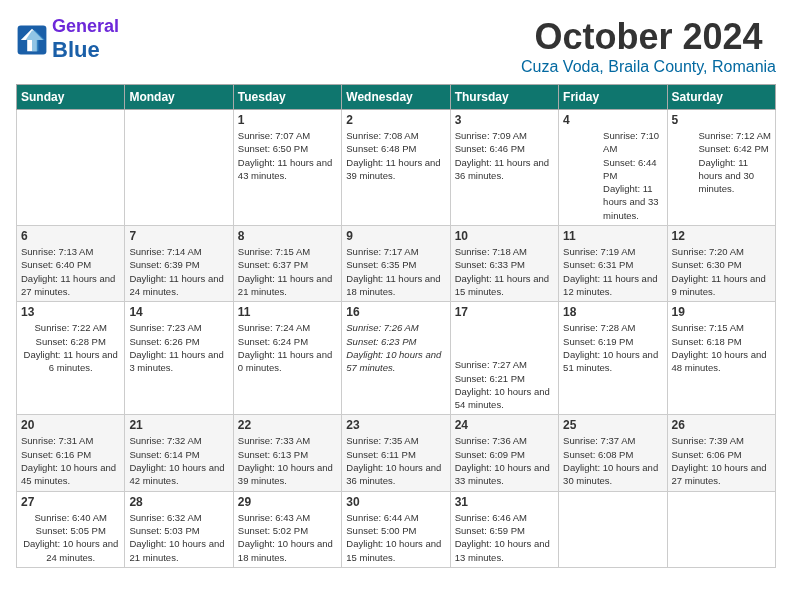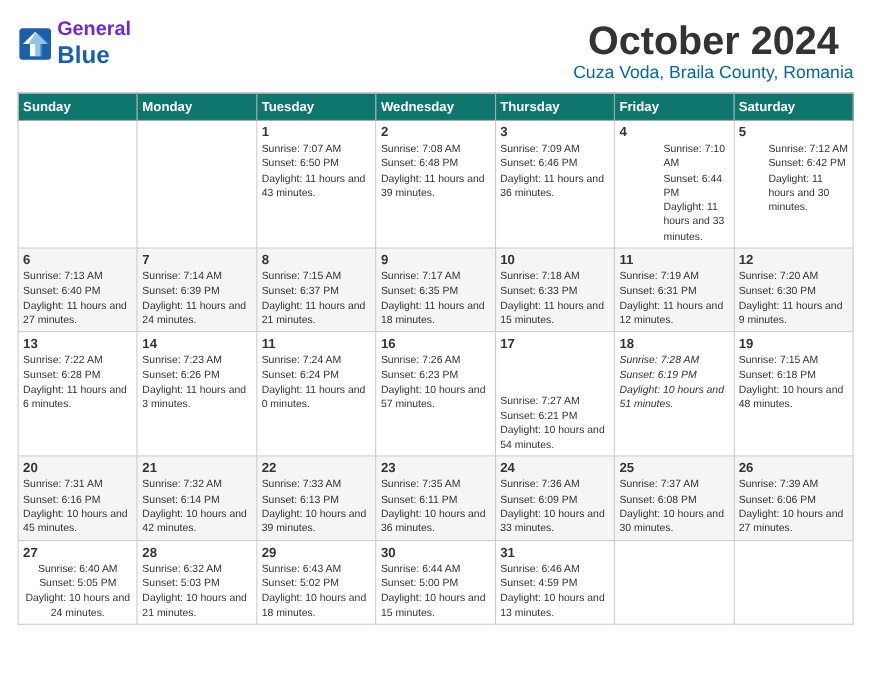--- a/index.html
+++ b/index.html
@@ -160,51 +160,51 @@
         <td>
           <span class="day-num">12</span>
           <div class="day-info" style="white-space: pre-line;">Sunrise: 7:20 AM
 Sunset: 6:30 PM
 Daylight: 11 hours and 9 minutes.</div>
         </td>
       </tr>
       <tr>
         <td>
           <span class="day-num">13</span>
-          <div class="day-info" style="white-space: pre-line;">Sunrise: 7:22 AM
+          <div class="day-info" style="white-space: pre-line; text-align: center;">Sunrise: 7:22 AM
 Sunset: 6:28 PM
 Daylight: 11 hours and 6 minutes.</div>
         </td>
         <td>
           <span class="day-num">14</span>
           <div class="day-info" style="white-space: pre-line;">Sunrise: 7:23 AM
 Sunset: 6:26 PM
 Daylight: 11 hours and 3 minutes.</div>
         </td>
         <td>
           <span class="day-num">11</span>
           <div class="day-info" style="white-space: pre-line;">Sunrise: 7:24 AM
 Sunset: 6:24 PM
 Daylight: 11 hours and 0 minutes.</div>
         </td>
         <td>
           <span class="day-num">16</span>
-          <div class="day-info" style="white-space: pre-line;">Sunrise: 7:26 AM
+          <div class="day-info" style="white-space: pre-line; font-style: italic;">Sunrise: 7:26 AM
 Sunset: 6:23 PM
 Daylight: 10 hours and 57 minutes.</div>
         </td>
         <td>
           <span class="day-num">17</span>
           <div class="day-info" style="white-space: pre-line; margin-top: 39px;">Sunrise: 7:27 AM
 Sunset: 6:21 PM
 Daylight: 10 hours and 54 minutes.</div>
         </td>
         <td>
           <span class="day-num">18</span>
-          <div class="day-info" style="white-space: pre-line; font-style: italic;">Sunrise: 7:28 AM
+          <div class="day-info" style="white-space: pre-line;">Sunrise: 7:28 AM
 Sunset: 6:19 PM
 Daylight: 10 hours and 51 minutes.</div>
         </td>
         <td>
           <span class="day-num">19</span>
           <div class="day-info" style="white-space: pre-line;">Sunrise: 7:15 AM
 Sunset: 6:18 PM
 Daylight: 10 hours and 48 minutes.</div>
         </td>
       </tr>
@@ -273,20 +273,20 @@
         </td>
         <td>
           <span class="day-num">30</span>
           <div class="day-info" style="white-space: pre-line;">Sunrise: 6:44 AM
 Sunset: 5:00 PM
 Daylight: 10 hours and 15 minutes.</div>
         </td>
         <td>
           <span class="day-num">31</span>
           <div class="day-info" style="white-space: pre-line;">Sunrise: 6:46 AM
-Sunset: 4:59 PM
+Sunset: 6:59 PM
 Daylight: 10 hours and 13 minutes.</div>
         </td>
         <td class="empty"></td>
         <td class="empty"></td>
       </tr>
     </tbody>
 </table>
 
 </body></html>

